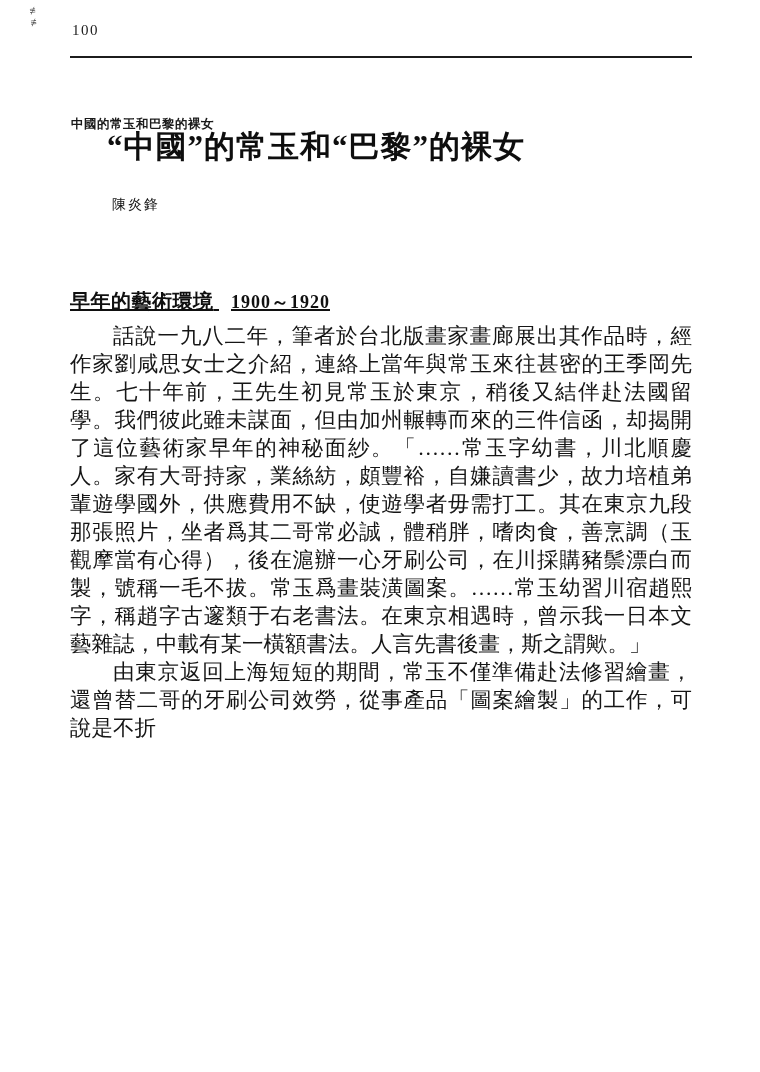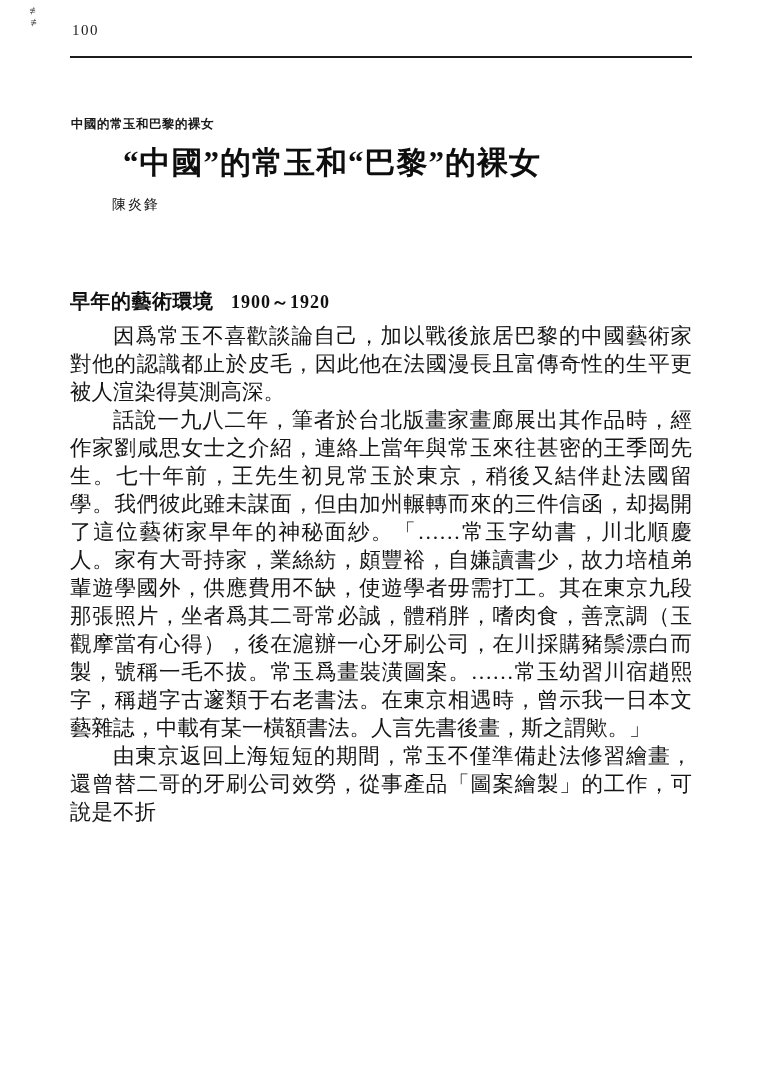--- a/index.html
+++ b/index.html
@@ -50,21 +50,21 @@
     font-size: 12.5px;
     font-weight: bold;
     letter-spacing: 0.5px;
     color: #1a1a1a;
     margin-top: 48px;
   }
   .title {
     position: absolute;
     left: 107px;
     top: 126px;
-    margin: 16px;
+    margin: 0;
     font-size: 31px;
     font-weight: bold;
     letter-spacing: 1px;
     color: #0e0e0e;
   }
   .author {
     position: absolute;
     left: 112px;
     top: 196px;
     font-size: 14px;
@@ -73,20 +73,21 @@
   }
   .section-heading {
     position: absolute;
     left: 70px;
     top: 288px;
     margin: 0;
     font-size: 20px;
     font-weight: bold;
     letter-spacing: 0.5px;
     color: #101010;
+    text-decoration: underline;
   }
   .section-heading .years {
     margin-left: 12px;
     font-size: 18px;
     letter-spacing: 1px;
   }
   .body-text {
     position: absolute;
     left: 70px;
     top: 322px;
@@ -119,18 +120,17 @@
   <h1 class="title">“中國”的常玉和“巴黎”的裸女</h1>
 
   <div class="author">陳炎鋒</div>
 
   <h2 class="section-heading">
     <span>早年的藝術環境</span>
     <span class="years">1900～1920</span>
   </h2>
 
   <div class="body-text">
-    <p>因爲常玉不喜歡談論自己，加以戰後旅居巴黎的中國藝術家對他的認識都止於皮毛，因此他在法國漫長且富傳奇性的生平更被人渲染得莫測高深。</p>
     <p>話說一九八二年，筆者於台北版畫家畫廊展出其作品時，經作家劉咸思女士之介紹，連絡上當年與常玉來往甚密的王季岡先生。七十年前，王先生初見常玉於東京，稍後又結伴赴法國留學。我們彼此雖未謀面，但由加州輾轉而來的三件信函，却揭開了這位藝術家早年的神秘面紗。「……常玉字幼書，川北順慶人。家有大哥持家，業絲紡，頗豐裕，自嫌讀書少，故力培植弟輩遊學國外，供應費用不缺，使遊學者毋需打工。其在東京九段那張照片，坐者爲其二哥常必誠，體稍胖，嗜肉食，善烹調（玉觀摩當有心得），後在滬辦一心牙刷公司，在川採購豬鬃漂白而製，號稱一毛不拔。常玉爲畫裝潢圖案。……常玉幼習川宿趙熙字，稱趙字古邃類于右老書法。在東京相遇時，曾示我一日本文藝雜誌，中載有某一橫額書法。人言先書後畫，斯之謂歟。」</p>
     <p>由東京返回上海短短的期間，常玉不僅準備赴法修習繪畫，還曾替二哥的牙刷公司效勞，從事產品「圖案繪製」的工作，可說是不折</p>
   </div>
 
 </div>
 
 </body></html>

